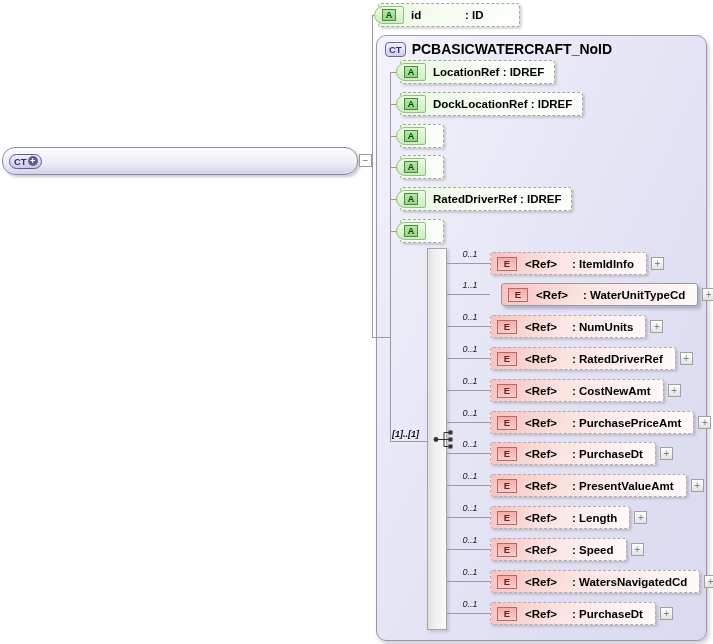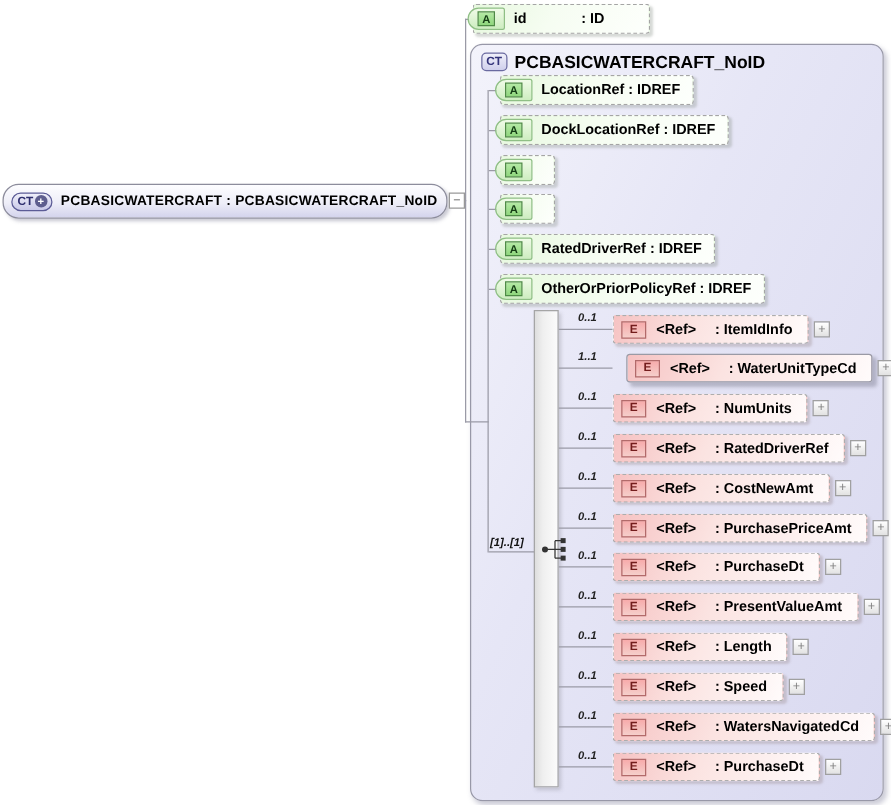--- a/index.html
+++ b/index.html
@@ -102,21 +102,21 @@
     display:flex;align-items:center;justify-content:center;margin-right:8px;
   }
   .elem-name{display:inline-block;width:47px;}
   .expand-box{
     width:13px;height:13px;box-sizing:border-box;margin-left:4px;flex:none;
     border:1px solid #a0a0a0;background:linear-gradient(#ffffff,#e2e2e2);
     color:#808080;font-size:10px;line-height:11px;text-align:center;cursor:pointer;
   }
   .cardinality{
     position:absolute;left:-34px;top:-3px;width:28px;text-align:center;
-    font-size:9px;font-style:italic;font-weight:bold;color:#222;
+    font-size:9px;font-style:italic;font-weight:normal;color:#222;
   }
   .hstub{position:absolute;height:1px;background:#9a9aa6;}
   .stub-attr{left:-10px;top:11px;width:10px;}
   .stub-elem{left:-43px;top:11px;width:43px;}
 </style>
 </head>
 <body>
 
 <div class="canvas">
 
@@ -132,21 +132,20 @@
   <div class="line" style="left:372px;top:15px;width:6px;height:1px;"></div>
   <div class="line" style="left:372px;top:337px;width:19px;height:1px;"></div>
   <div class="line" style="left:390px;top:72px;width:1px;height:370px;"></div>
   <div class="line" style="left:391px;top:441px;width:46px;height:1px;"></div>
 
   <div class="root-node">
     <span class="ct-badge">
       <span>CT</span>
         <span class="plus-circle">+</span>
     </span>
-    <span class="node-label">PCBASICWATERCRAFT : PCBASICWATERCRAFT_NoID</span>
   </div>
   <div class="collapse-handle">−</div>
 
   <div class="attr-box id-box">
     <span class="attr-tab">
       <span class="a-badge">A</span>
     </span>
     <span class="attr-name">id</span>
     <span class="attr-type">: ID</span>
   </div>
@@ -197,21 +196,20 @@
     <span class="attr-tab">
       <span class="a-badge">A</span>
     </span>
     <span class="attr-label">RatedDriverRef : IDREF</span>
   </div>
       <div class="attr-box" style="top: 219px;">
     <span class="hstub stub-attr"></span>
     <span class="attr-tab">
       <span class="a-badge">A</span>
     </span>
-    <span class="attr-label">OtherOrPriorPolicyRef : IDREF</span>
   </div>
     </div>
 
   <div id="elems">
       <div class="elem-row" style="top: 252px;">
     <span class="hstub stub-elem"></span>
     <span class="cardinality">0..1</span>
     <div class="elem-box">
       <span class="e-badge">E</span>
       <span class="elem-name">&lt;Ref&gt;</span>

